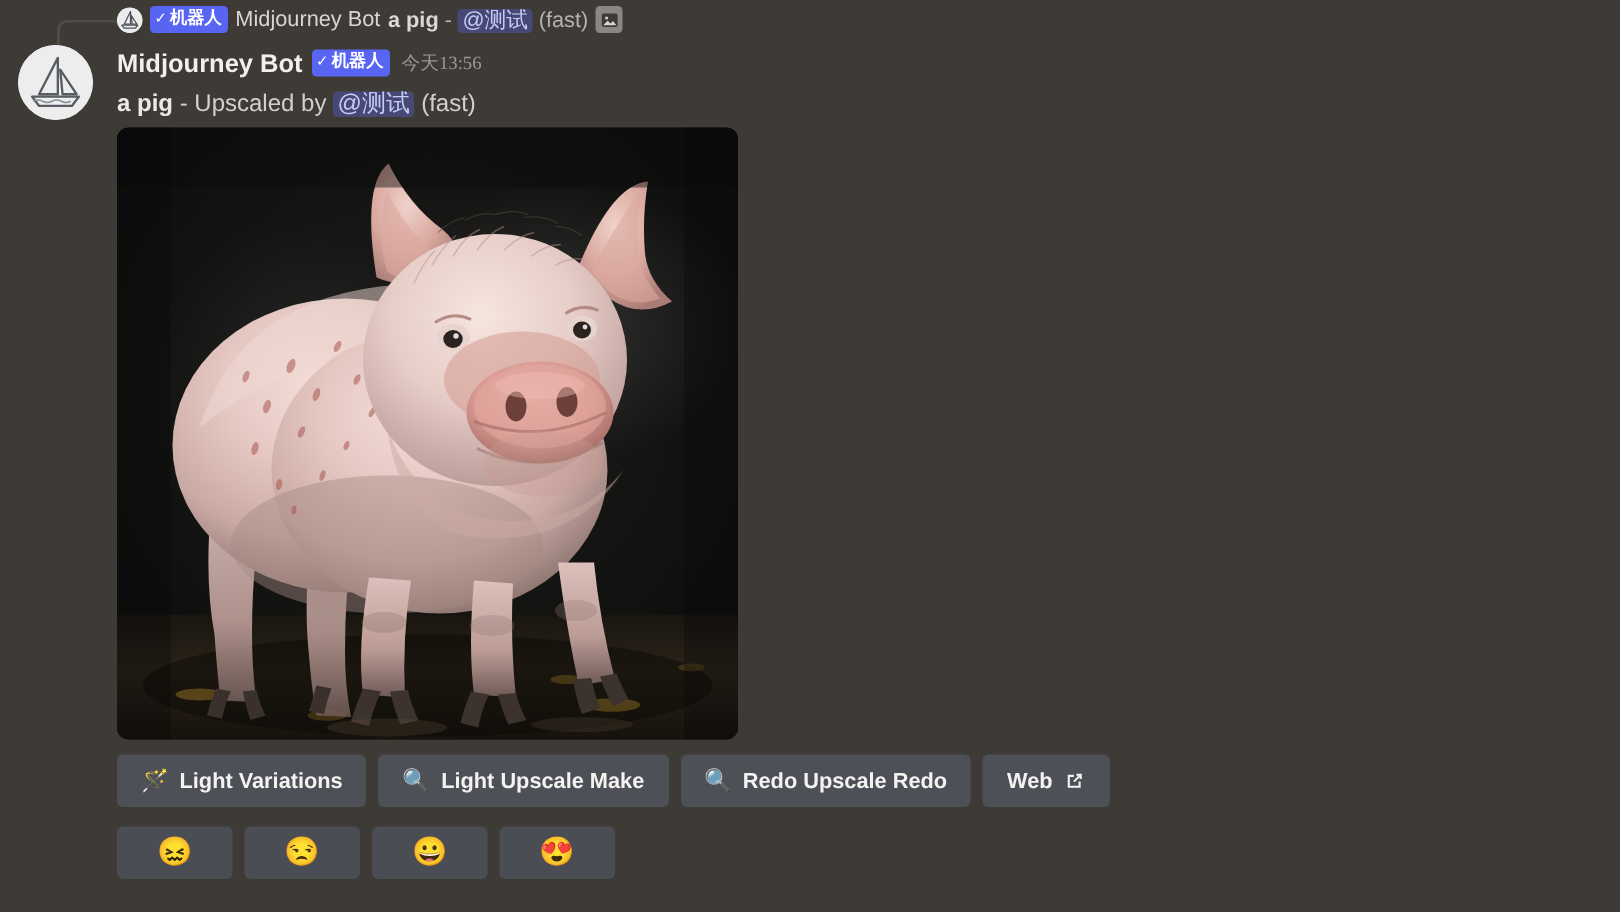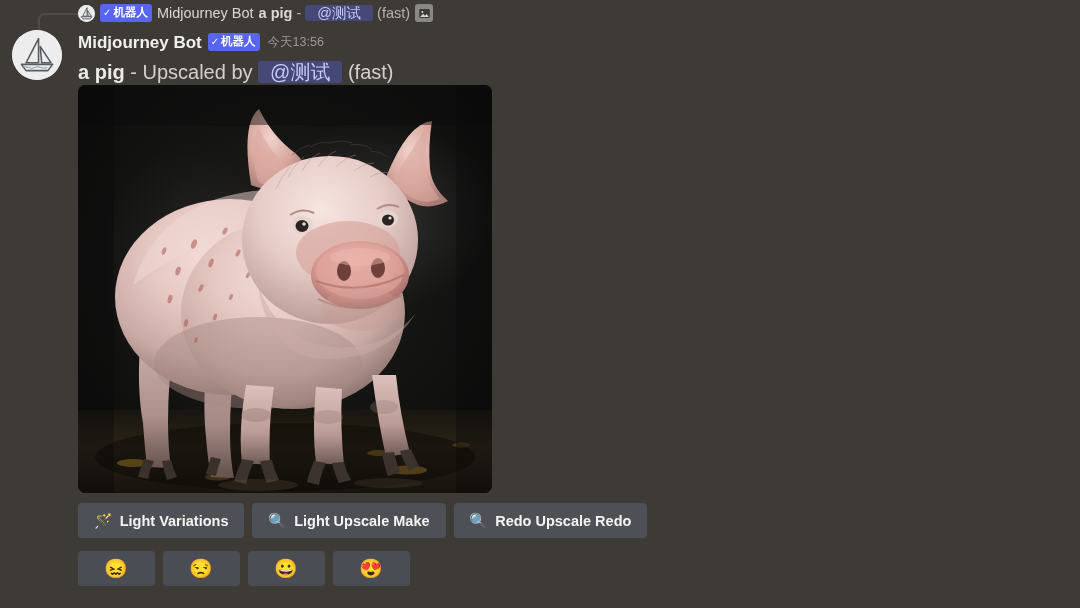--- a/index.html
+++ b/index.html
@@ -72,21 +72,21 @@
   }
   .bot-badge .chk { font-size: 10px; }
 
   .reply-name { color: #d8d6d3; font-size: 14.5px; }
   .reply-text { color: #b4b2af; font-size: 14.5px; }
   .reply-text b { color: #dbd9d6; font-weight: 700; }
   .mention {
     background: rgba(88,101,242,0.34);
     color: #c6cbfa;
     border-radius: 3px;
-    padding: 0 12px;
+    padding: 0 3px;
   }
   .attach-ind {
     width: 18px; height: 18px;
     background: #8a8883;
     border-radius: 3px;
     display: inline-flex;
     align-items: center; justify-content: center;
     flex: 0 0 auto;
   }
 
@@ -112,26 +112,27 @@
   .author {
     color: #f2f0ed;
     font-size: 17px;
     font-weight: 700;
     line-height: 1;
   }
   .timestamp {
     color: #9b9995;
     font-size: 12.5px;
     margin-left: 2px;
+    font-family: Liberation Serif, serif;
   }
 
   .msg-body {
     position: absolute;
     left: 78px; top: 59px;
-    font-size: 20px;
+    font-size: 16px;
     color: #d2d0cd;
     line-height: 1.35;
     white-space: nowrap;
     text-align: center;
   }
   .msg-body b { color: #eceae7; font-weight: 700; }
 
   
   .attachment {
     position: absolute;
@@ -415,20 +416,29 @@
     <button class="btn">
       <span class="emoji">🔍</span>
       <span>Light Upscale Make</span>
     </button>
 
     <button class="btn">
       <span class="emoji">🔍</span>
       <span>Redo Upscale Redo</span>
     </button>
 
+    <button class="btn">
+      <span>Web</span>
+      <span class="ext-ico">
+        <svg viewBox="0 0 16 16" width="15" height="15" aria-hidden="true">
+          <path d="M3 3.8 h4.4 v1.5 H4.5 v6.2 h6.2 V8.6 h1.5 V13 H3 Z" fill="#f4f3f2"></path>
+          <path d="M9.2 3 H13 v3.8 h-1.5 V5.5 L7.9 9.1 L6.9 8.1 l3.6 -3.6 H9.2 Z" fill="#f4f3f2"></path>
+        </svg>
+      </span>
+    </button>
 
   </div>
 
   <div class="reaction-row">
     <button class="reaction">
       <span class="emoji">😖</span>
     </button>
     <button class="reaction">
       <span class="emoji">😒</span>
     </button>

